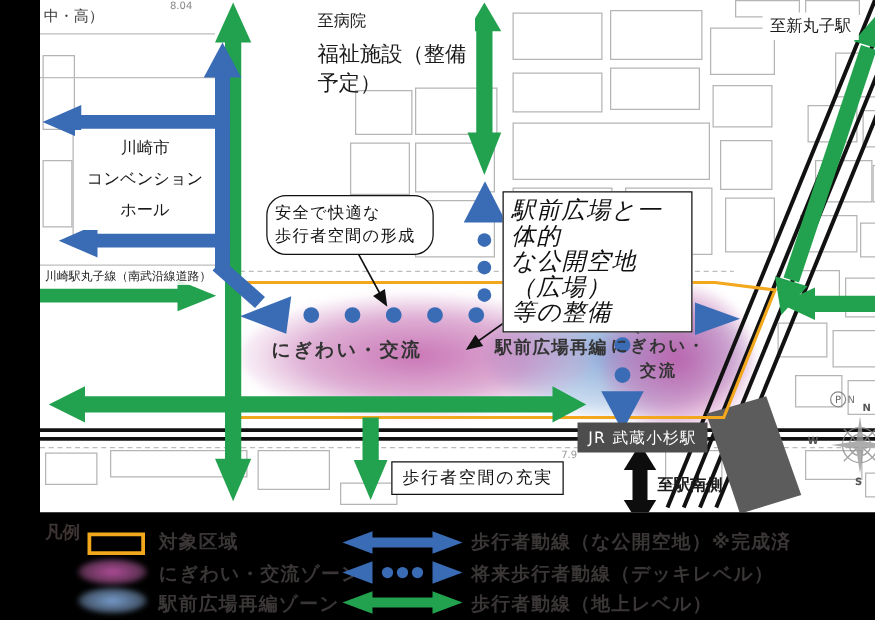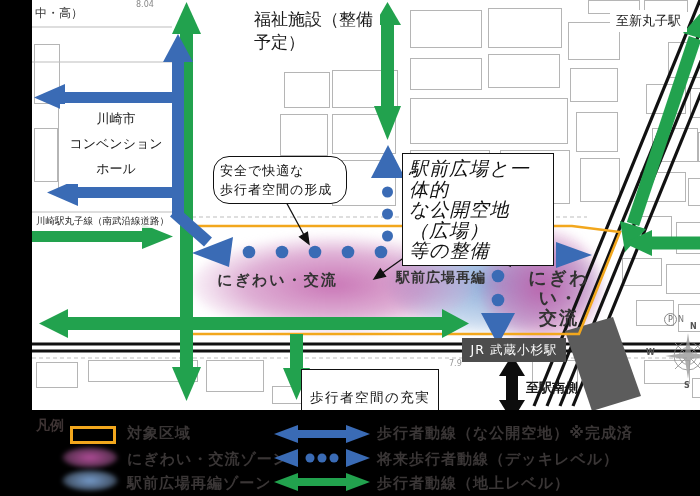--- a/index.html
+++ b/index.html
@@ -189,20 +189,21 @@
         <line x1="643" y1="369" x2="669" y2="343" stroke-width="1"></line>
         <polygon points="656,333 659.5,356 656,379 652.5,356" fill="#999" stroke="none"></polygon>
         <polygon points="633,356 656,352.5 679,356 656,359.5" fill="#999" stroke="none"></polygon>
       </g>
     </svg>
 
     <div class="lbl" style="left:3px;top:5px;font-size:12px;color:#3a3a3a;">中・高）</div>
     <div class="lbl tiny" style="left:104px;top:0;">8.04</div>
 
     <div class="lbl whitebox" style="left:202px;top:2px;width:146px;height:52px;">
+      <div style="margin:6px 0 0 20px;font-size:13px;">至病院</div>
       <div style="margin:6px 0 0 20px;font-size:17px;">福祉施設（整備予定）</div>
     </div>
 
     <div class="lbl whitebox" style="left:578px;top:10px;padding:2px 6px;font-size:13px;">至新丸子駅</div>
 
     <div class="lbl whitebox" style="left:28px;top:104px;width:112px;height:78px;text-align:center;
          font-size:13px;line-height:25px;padding-top:2px;">
       <div>川崎市</div>
       <div>コンベンション</div>
       <div>ホール</div>
@@ -214,25 +215,25 @@
       <div>安全で快適な</div>
       <div>歩行者空間の形成</div>
     </div>
 
     <div class="callout" style="left:370px;top:153px;width:138px;font-size:19px;line-height:20.5px;font-style:italic;">
       <div>駅前広場と一体的</div>
       <div>な公開空地（広場）</div>
       <div>等の整備</div>
     </div>
 
-    <div class="callout" style="left:269px;top:369px;font-size:13.5px;letter-spacing:1.5px;padding:18px 8px;">歩行者空間の充実</div>
+    <div class="callout" style="left:281px;top:369px;font-size:13.5px;letter-spacing:1.5px;padding:3px 8px;">歩行者空間の充実</div>
 
     <div class="zlabel" style="left:168px;top:271px;width:155px;font-size:15px;">にぎわい・交流</div>
     <div class="zlabel" style="left:350px;top:269px;width:118px;font-size:14px;letter-spacing:1px;">駅前広場再編</div>
-    <div class="zlabel" style="left:484px;top:268px;width:86px;font-size:18px;line-height:20px;">
+    <div class="zlabel" style="left:452px;top:268px;width:86px;font-size:13px;line-height:20px;">
       <div>にぎわい・</div>
       <div>交流</div>
     </div>
 
     <div id="station-badge">JR 武蔵小杉駅</div>
     <div class="lbl" style="left:494px;top:379px;font-size:13px;font-weight:bold;">至駅南側</div>
 
     <div class="lbl tiny" style="left:417px;top:359px;color:#999;">7.9</div>
     <div class="lbl" style="left:674px;top:384px;font-size:10px;color:#999;">K</div>
 

